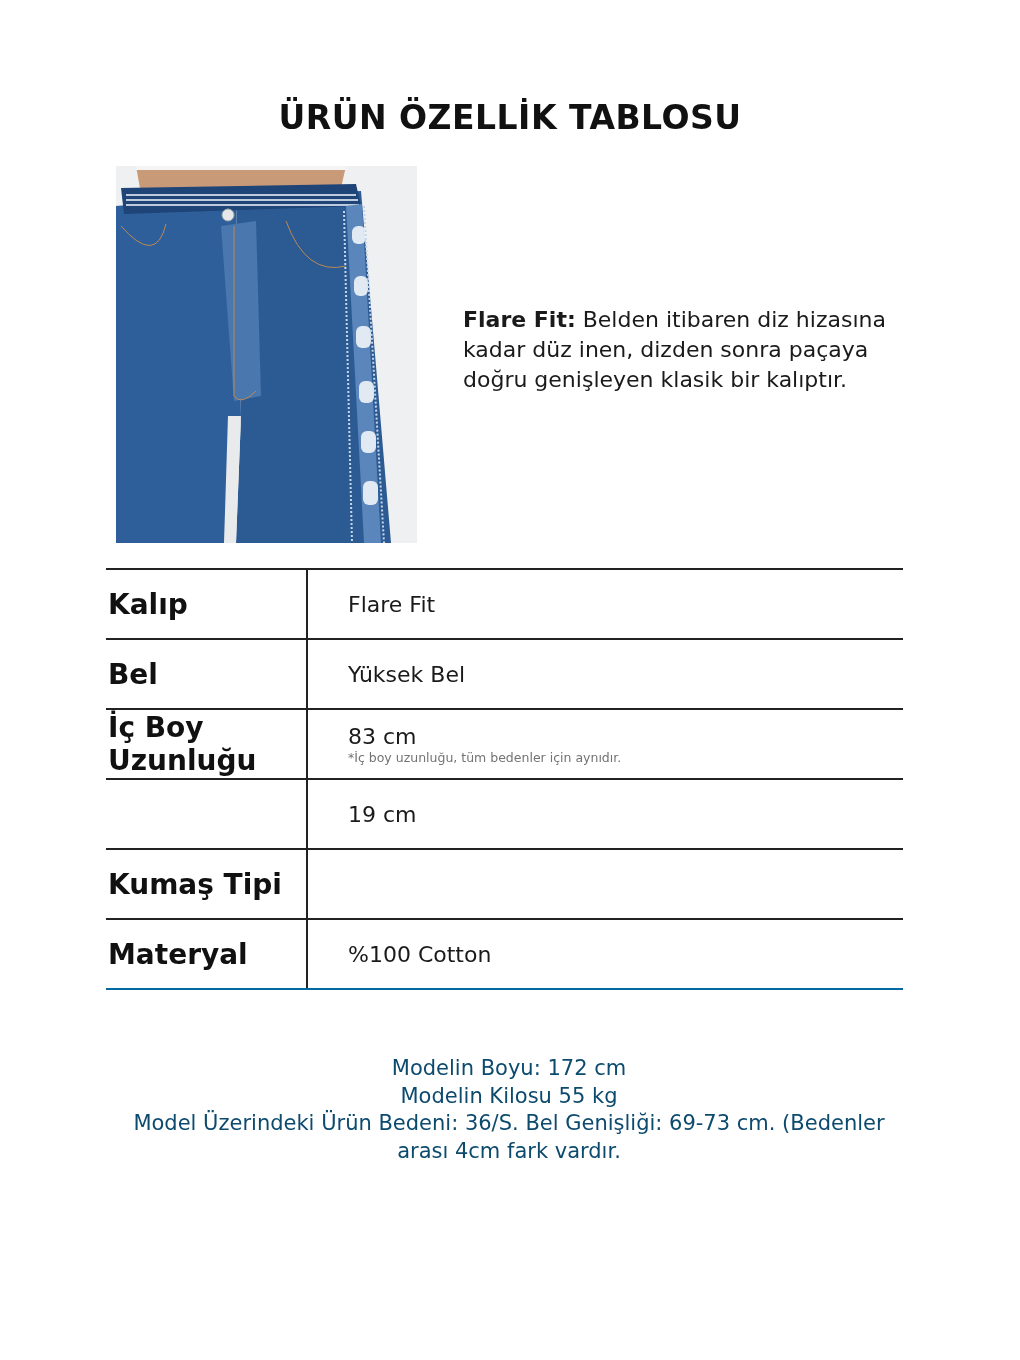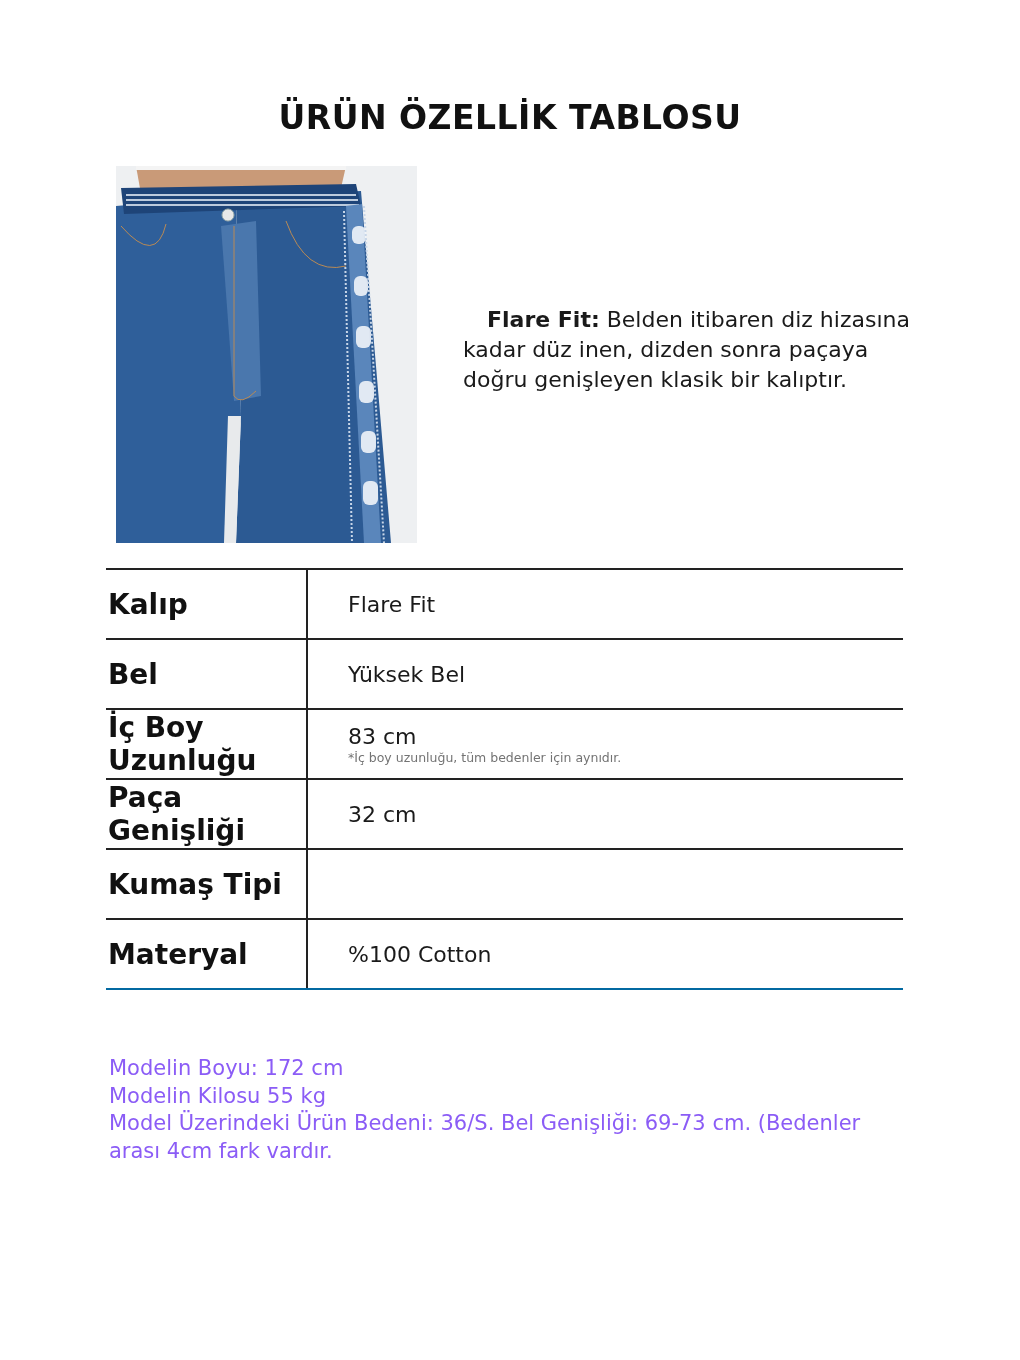--- a/index.html
+++ b/index.html
@@ -5,32 +5,32 @@
     html, body { margin:0; padding:0; background:#ffffff; }
     body { width:1020px; height:1360px; position:relative; overflow:hidden;
            font-family:"DejaVu Sans", sans-serif; color:#111; }
     .title { position:absolute; left:0; top:98px; width:1020px; text-align:center;
              font-size:33px; font-weight:bold; letter-spacing:0.5px; color:#111; }
     .photo { position:absolute; left:116px; top:166px; width:301px; height:377px;
              background:#eef0f2; overflow:hidden; }
     .photo svg { display:block; }
     .desc { position:absolute; left:463px; top:305px; width:460px; font-size:22px;
             line-height:30px; color:#1a1a1a; }
-    .desc b { font-weight:bold;margin-left:24px; }
+    .desc b { font-weight:bold; }
     .table { position:absolute; left:106px; top:568px; width:797px; }
     .row { position:relative; height:68px; border-top:2px solid #222; }
     .row.last { border-bottom:2px solid #0369a1; }
     .row .k { position:absolute; left:2px; top:0; width:200px; height:100%;
               display:flex; align-items:center; font-weight:bold; font-size:28px; }
     .row .divider { position:absolute; left:200px; top:-2px; bottom:0; width:2px; background:#222; }
     .row .v { position:absolute; left:242px; top:0; right:10px; height:100%;
               display:flex; flex-direction:column; justify-content:center; font-size:22px; color:#1a1a1a; }
     .row .v .note { font-size:12.5px; margin-top:1px; color:#737373; }
     .footer { position:absolute; left:109px; top:1055px; width:800px; font-size:21px;
-              line-height:27.5px; color:#8b5cf6; }
+              line-height:27.5px; color:#0c4a6e;text-align:center; }
   </style>
 </head>
 <body>
 
 <div class="title">ÜRÜN ÖZELLİK TABLOSU</div>
 
 <div class="photo">
   <svg width="301" height="377" viewBox="0 0 301 377">
     <rect width="301" height="377" fill="#eef0f2"></rect>
 
@@ -94,24 +94,23 @@
   </div>
   <div class="row">
     <div class="k">İç Boy Uzunluğu</div>
     <div class="divider"></div>
     <div class="v">
       <span>83 cm</span>
       <span class="note">*İç boy uzunluğu, tüm bedenler için aynıdır.</span>
     </div>
   </div>
   <div class="row">
-    <div class="k">Paça Genişliği</div>
     <div class="divider"></div>
     <div class="v">
-      <span>32 cm</span>
+      <span>19 cm</span>
     </div>
   </div>
   <div class="row">
     <div class="k">Kumaş Tipi</div>
     <div class="divider"></div>
   </div>
   <div class="row last">
     <div class="k">Materyal</div>
     <div class="divider"></div>
     <div class="v">

